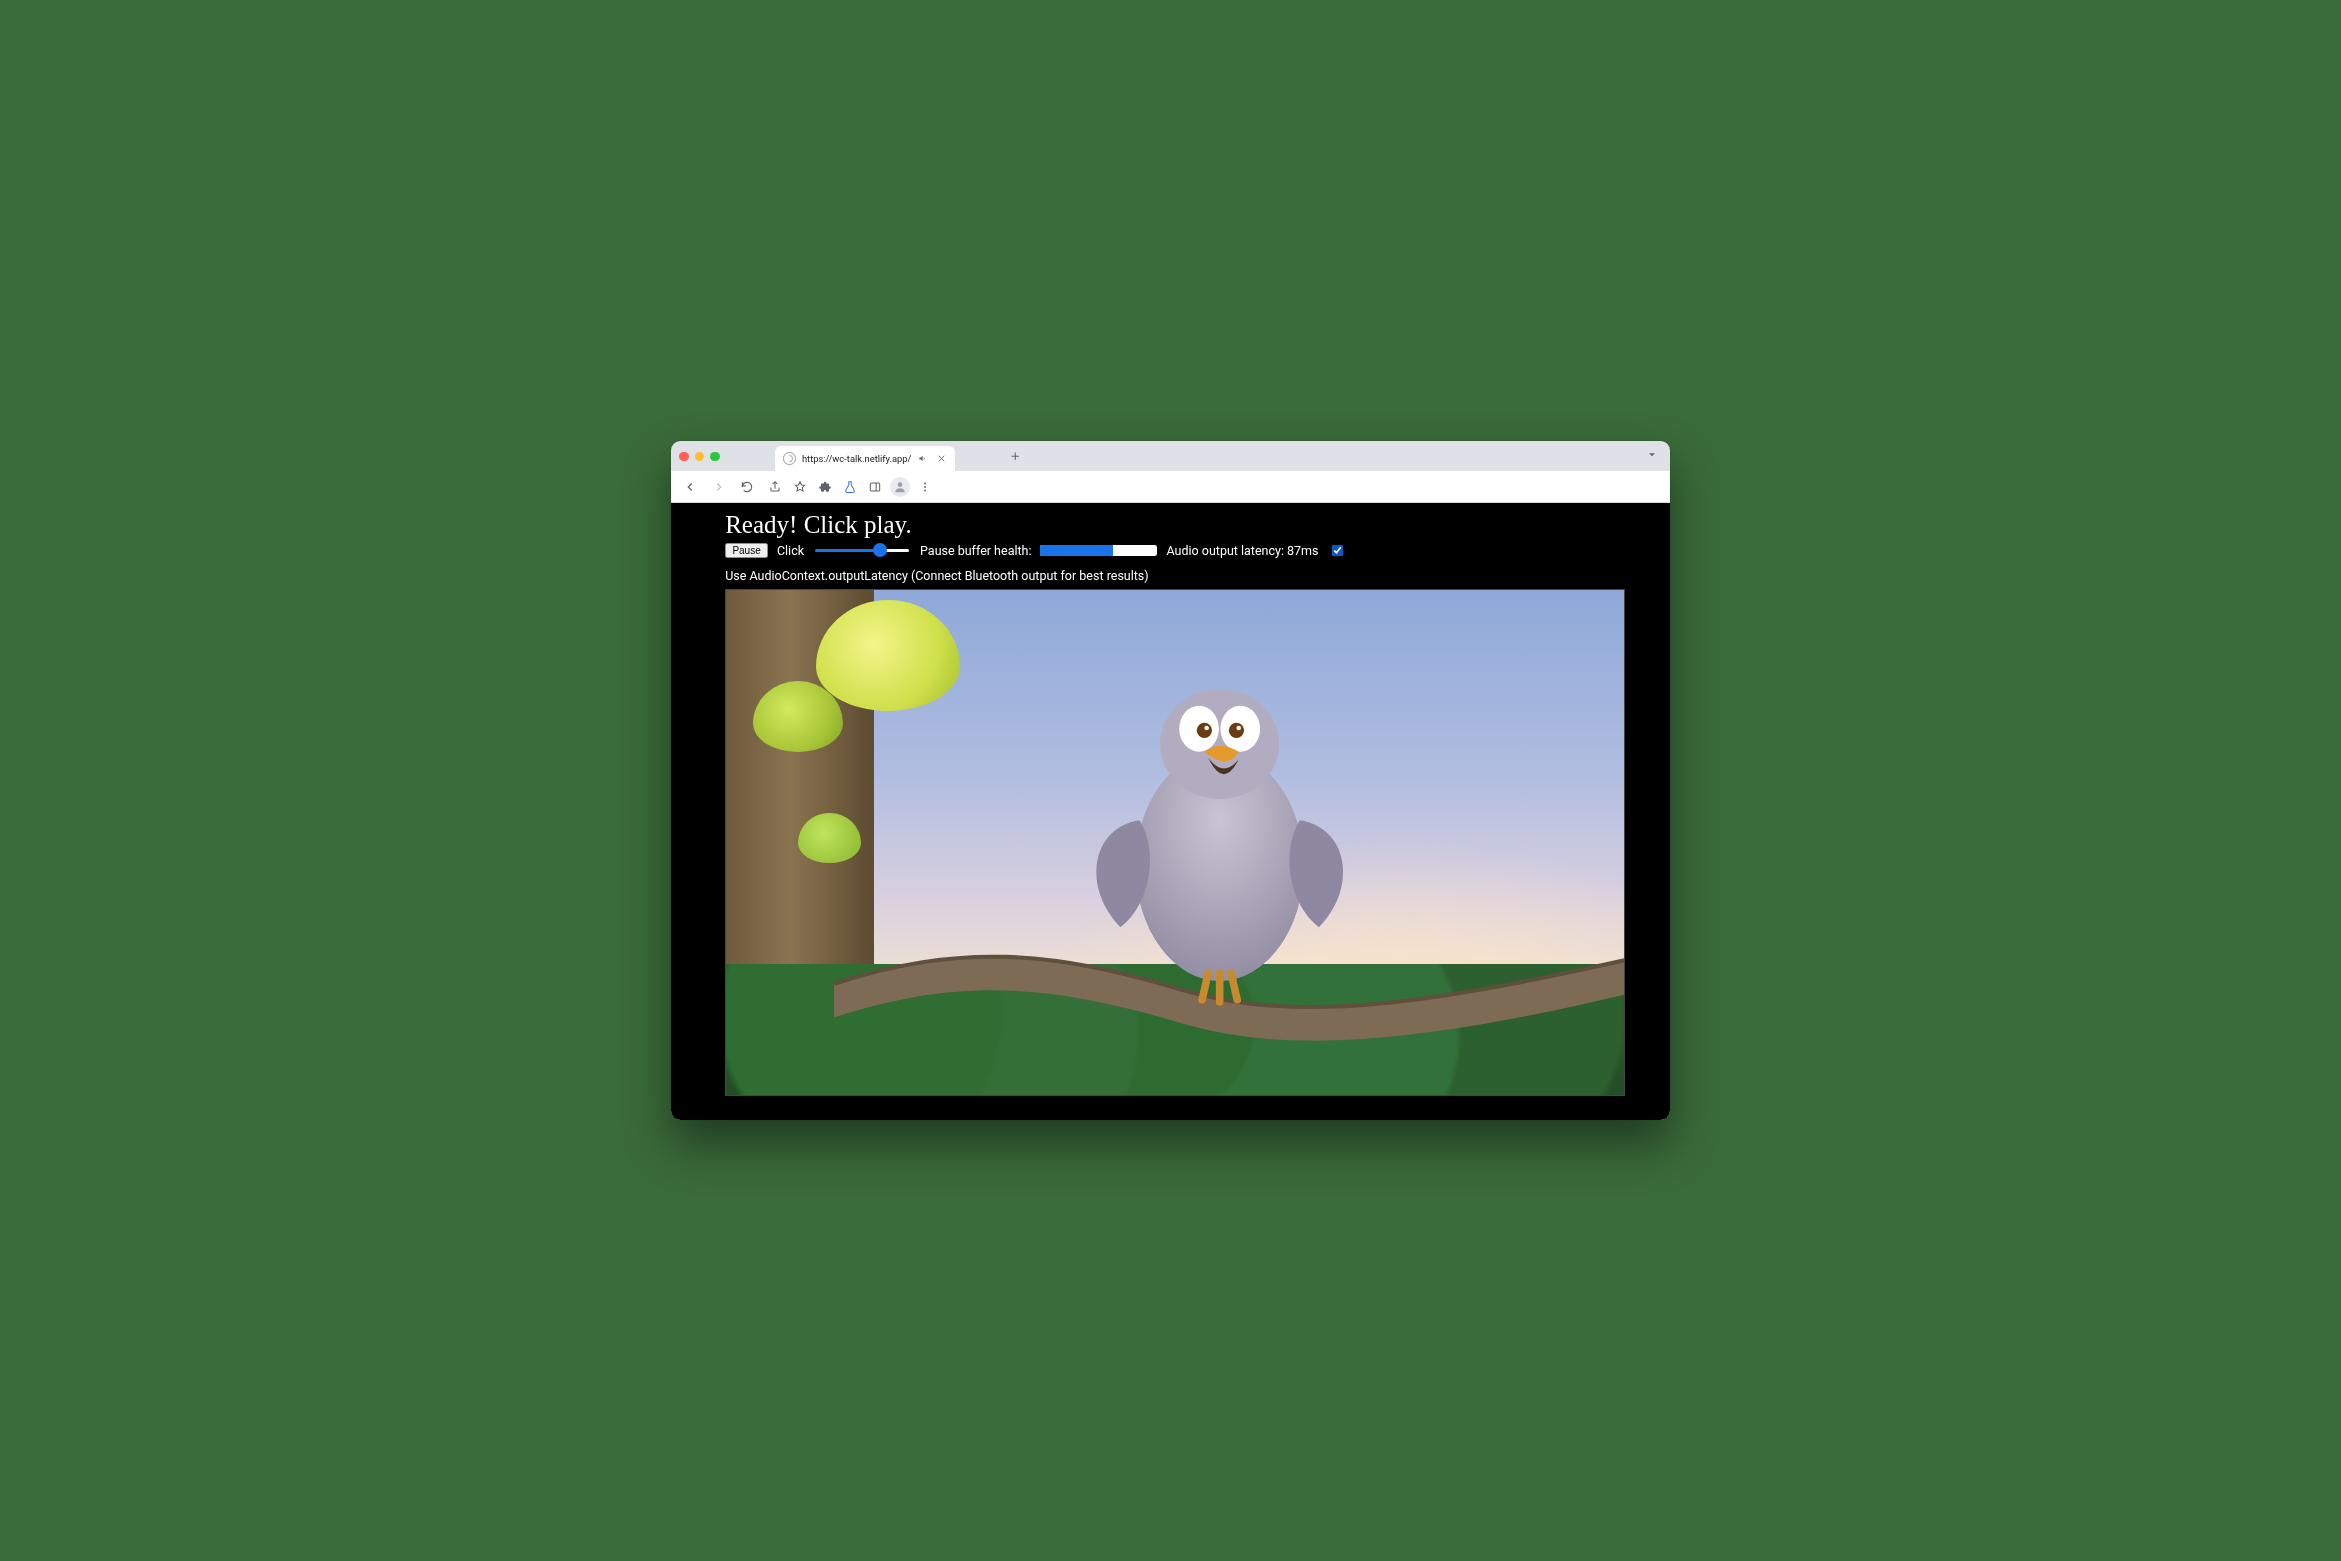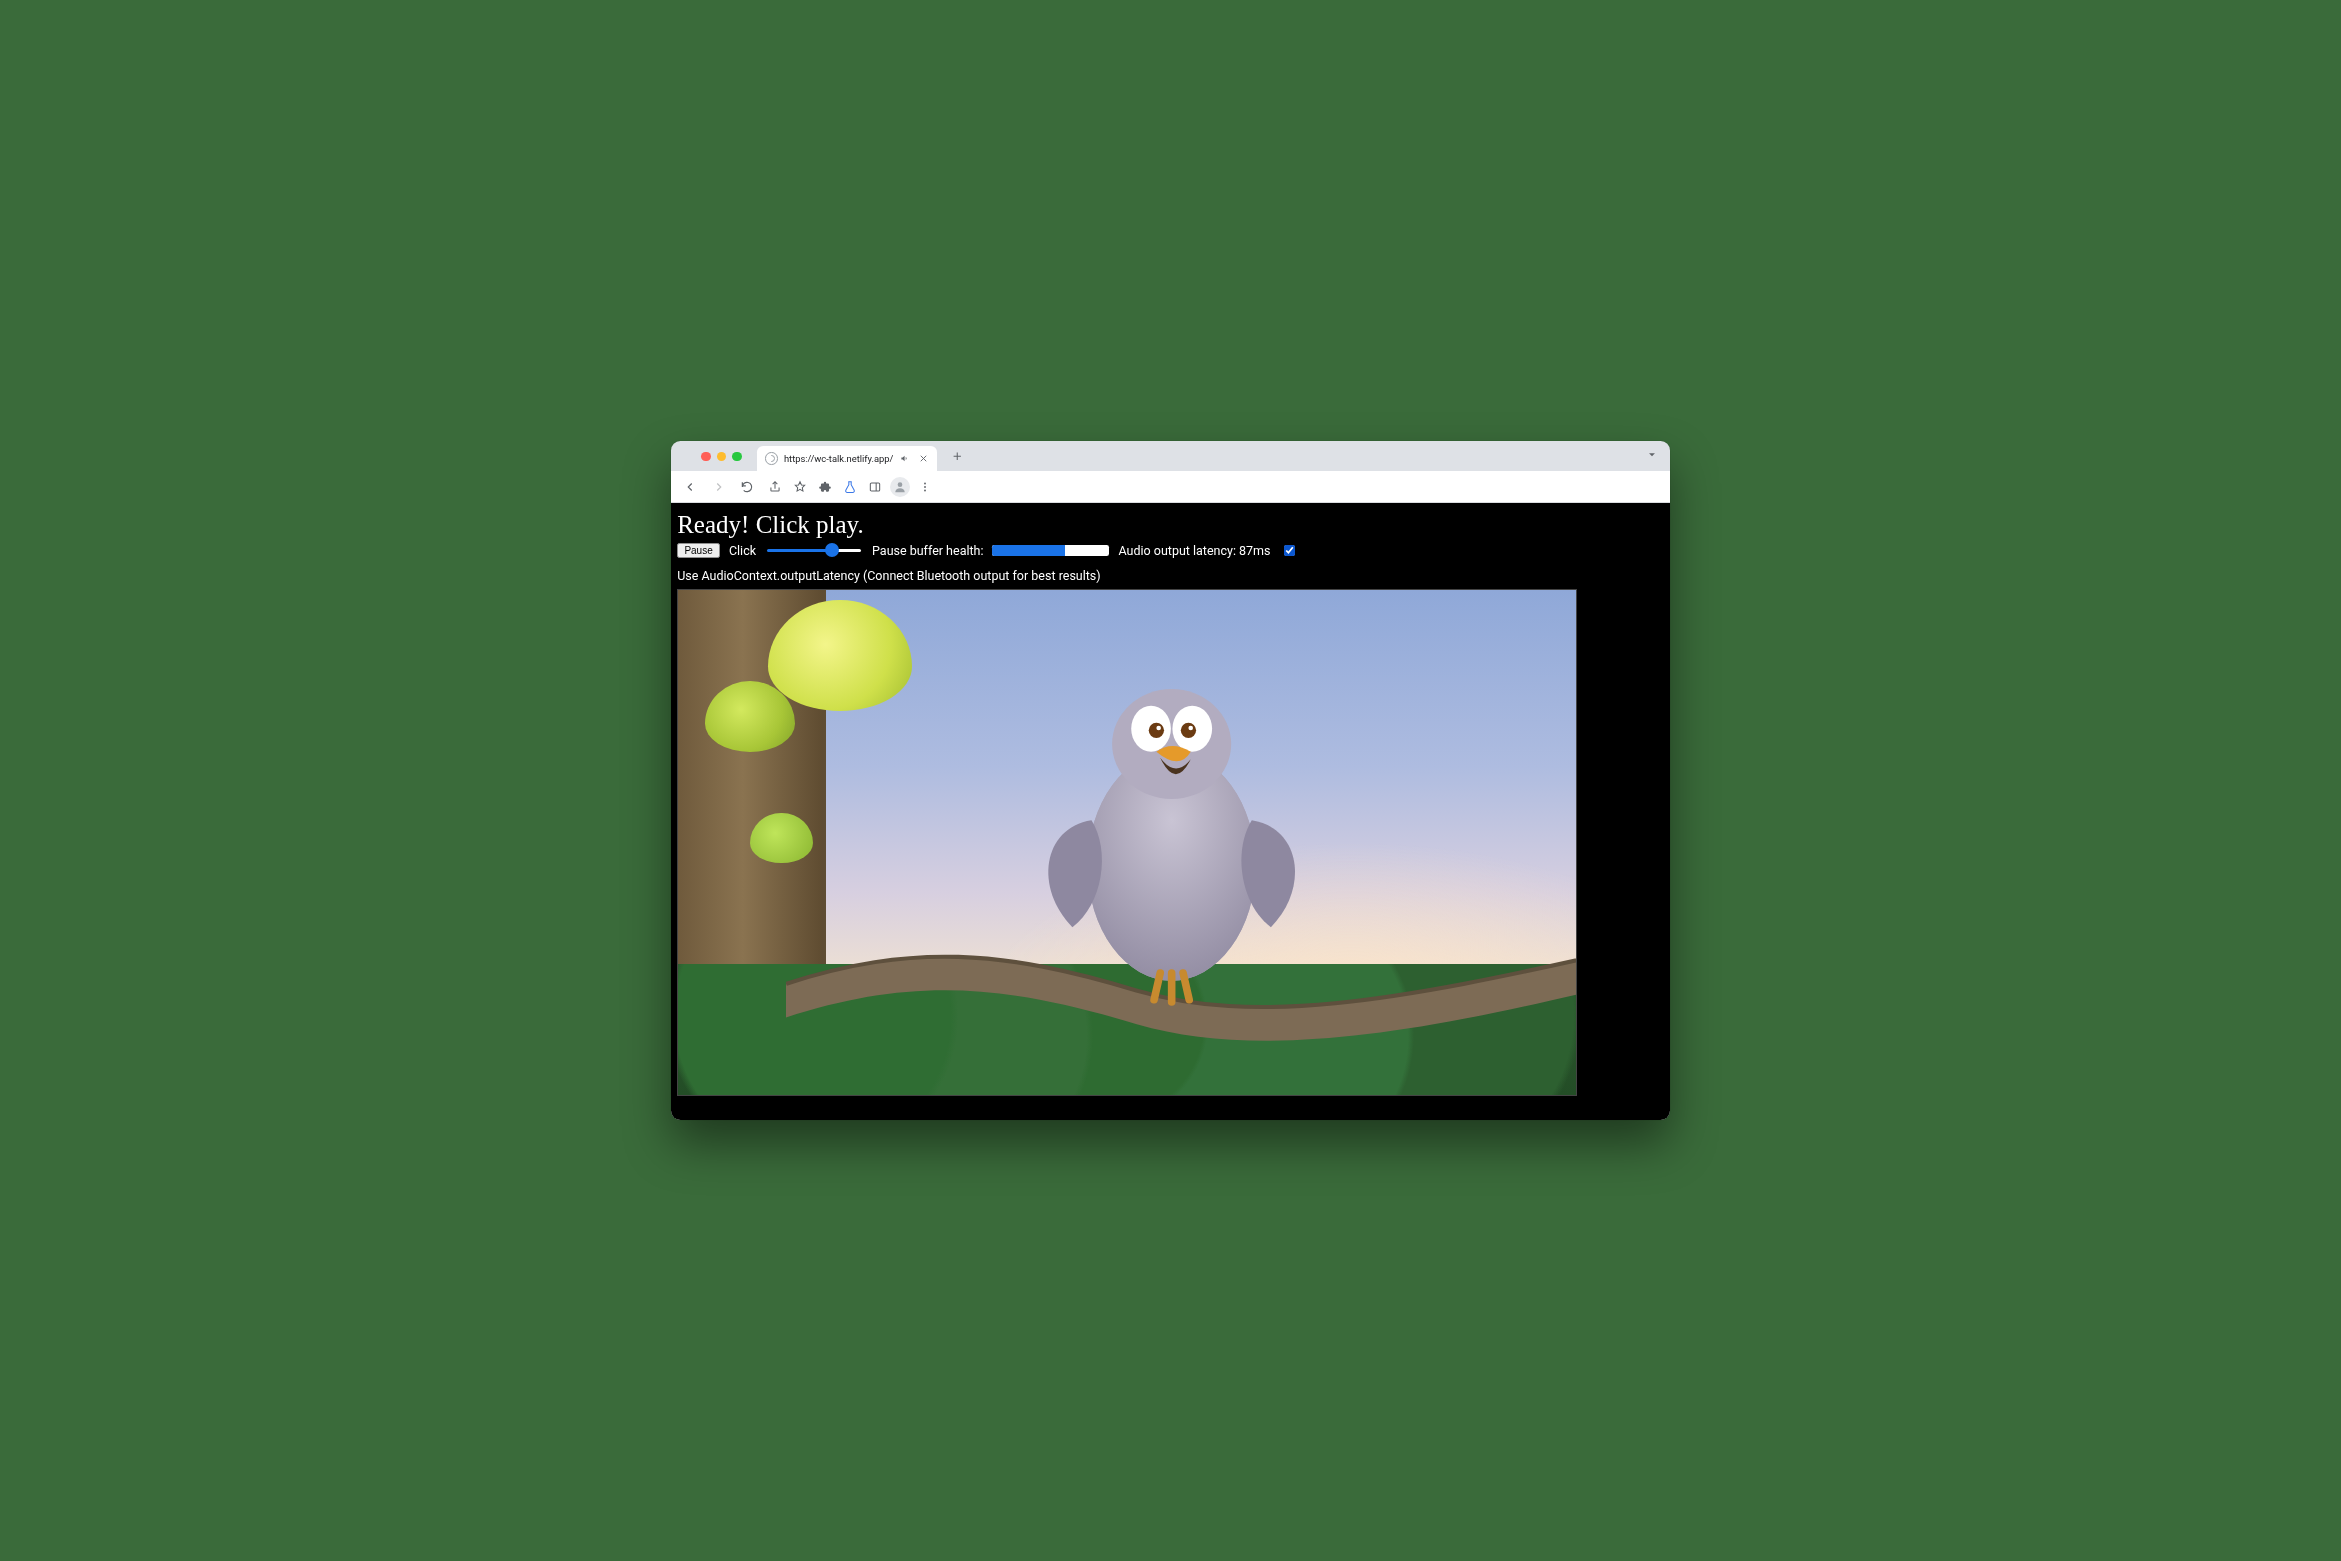--- a/index.html
+++ b/index.html
@@ -29,22 +29,23 @@
     background:var(--chrome-grey);
     border-radius:9.4px;
     box-shadow:0 23.4px 47px rgba(0,0,0,.45),0 0 0 0.8px rgba(0,0,0,.05);
     overflow:hidden;
     display:flex;flex-direction:column;
   }
   
   .tabstrip{
     height:30px;
     display:flex;align-items:flex-end;
-    padding:0 24px;
+    padding:0 2px;
     position:relative;
+    gap:40px;
   }
   .traffic-lights{
     display:flex;gap:6.2px;align-items:center;
     padding:0 4.7px 0 6.2px;
     align-self:center;
   }
   .tl{width:9.4px;height:9.4px;border-radius:50%;}
   .tl.red{background:var(--mac-red);}
   .tl.yellow{background:var(--mac-yellow);}
   .tl.green{background:var(--mac-green);}
@@ -92,21 +93,21 @@
   }
   .omnibox .lock svg{width:11px;height:11px;display:block;color:#5f6368;}
   .omnibox .url{flex:1;white-space:nowrap;overflow:hidden;}
   .omnibox .url .host{color:#202124;}
   .omnibox .url .path{color:#5f6368;}
   .right-icons{display:flex;align-items:center;gap:1.6px;}
   .avatar{width:20px;height:20px;border-radius:50%;background:#e8eaed;display:flex;align-items:center;justify-content:center;}
   .avatar svg{width:14px;height:14px;color:#9aa0a6;}
   
   .viewport{background:var(--page-bg);color:#fff;}
-  .page{padding:3.1px 6.2px 23.4px 6.2px;}
+  .page{padding:3.1px 6.2px 23.4px 6.2px;margin-left:48px;}
   h1.status{
     font-size:25px;font-weight:500;margin:4.7px 0 3.1px 0;font-family:"Times New Roman",Times,serif;
   }
   .controls{
     display:flex;align-items:center;flex-wrap:wrap;gap:9px;
     font-size:12.5px;
   }
   .pause-btn{
     font-family:Arial,sans-serif;font-size:10px;
     background:#efefef;border:0.8px solid #8f8f8f;border-radius:2.3px;

